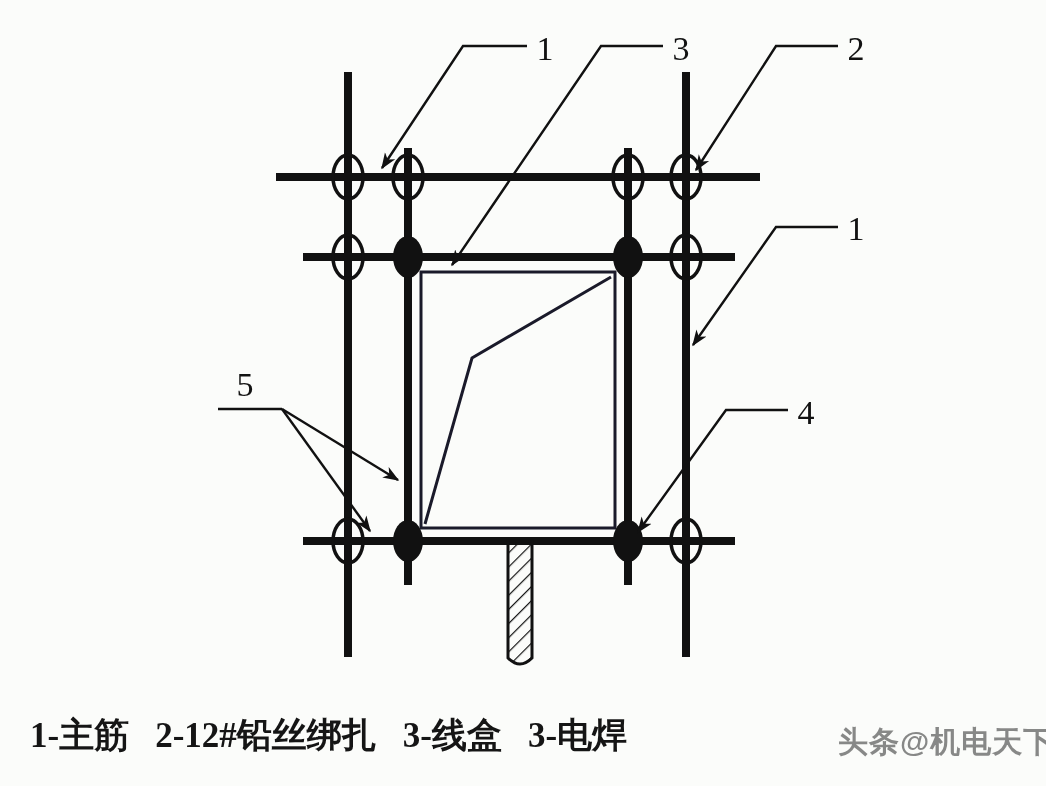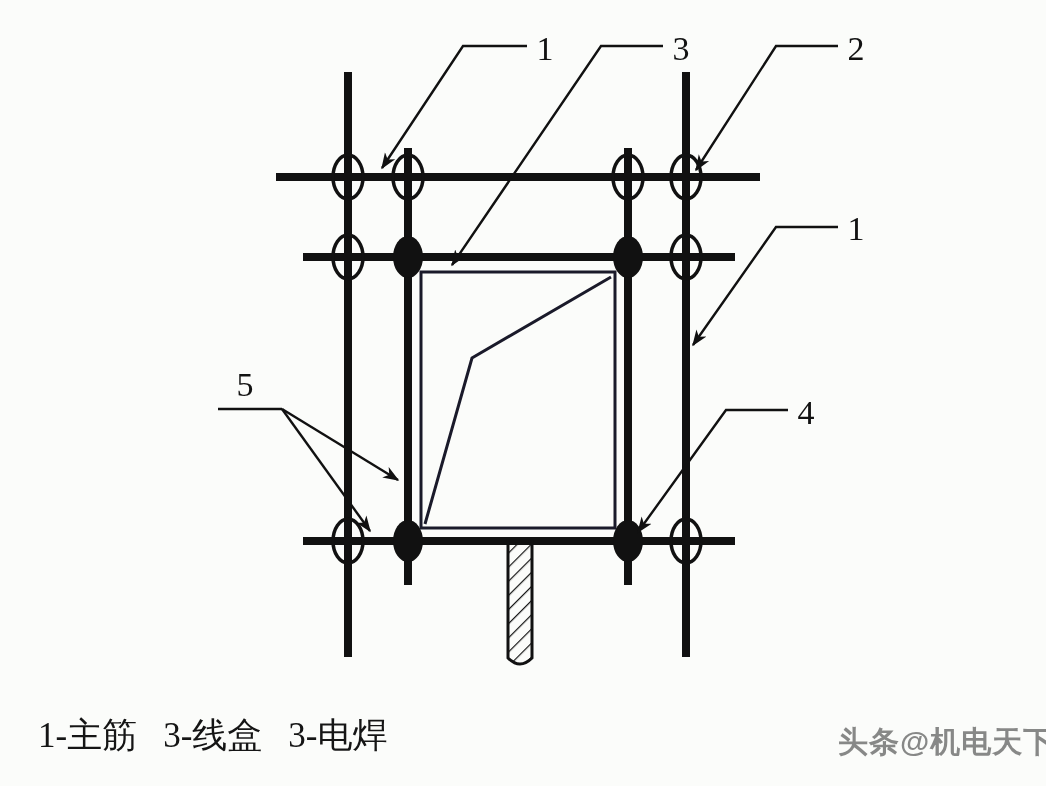--- a/index.html
+++ b/index.html
@@ -23,25 +23,25 @@
     height: 786px;
   }
   .legend-row {
     position: absolute;
     left: 0;
     top: 700px;
     width: 1046px;
     height: 70px;
     display: flex;
     align-items: center;
-    padding-left: 38px;
+    padding-left: 30px;
     box-sizing: border-box;
     font-family: "Liberation Serif", "DejaVu Serif", serif;
     font-size: 35px;
-    font-weight: 400;
+    font-weight: 700;
     color: #151515;
     letter-spacing: 0px;
     white-space: nowrap;
     text-align: center;
   }
   .legend-item {
     margin-right: 26px;
   }
   .legend-item:last-child { margin-right: 0; }
 
@@ -142,19 +142,20 @@
       <text class="callout-num" x="681" y="60" text-anchor="middle">3</text>
       <text class="callout-num" x="856" y="60" text-anchor="middle">2</text>
       <text class="callout-num" x="856" y="240" text-anchor="middle">1</text>
       <text class="callout-num" x="245" y="396" text-anchor="middle">5</text>
       <text class="callout-num" x="806" y="424" text-anchor="middle">4</text>
     </g>
   </svg>
 
   <div class="legend-row">
     <span class="legend-item">1-主筋</span>
+    <span class="legend-item">2-12#铅丝绑扎</span>
     <span class="legend-item">3-线盒</span>
     <span class="legend-item">3-电焊</span>
   </div>
 
   <div class="watermark">头条@机电天下</div>
 
 </div>
 
 </body></html>

